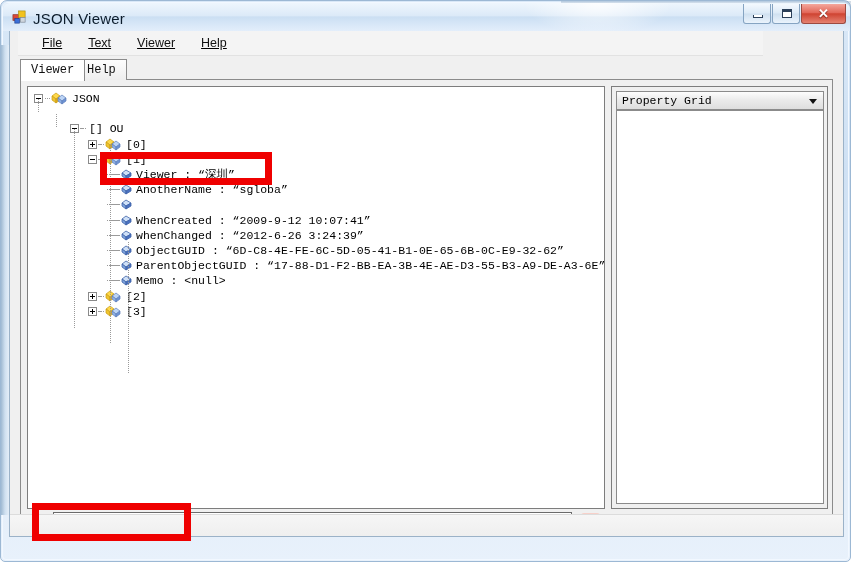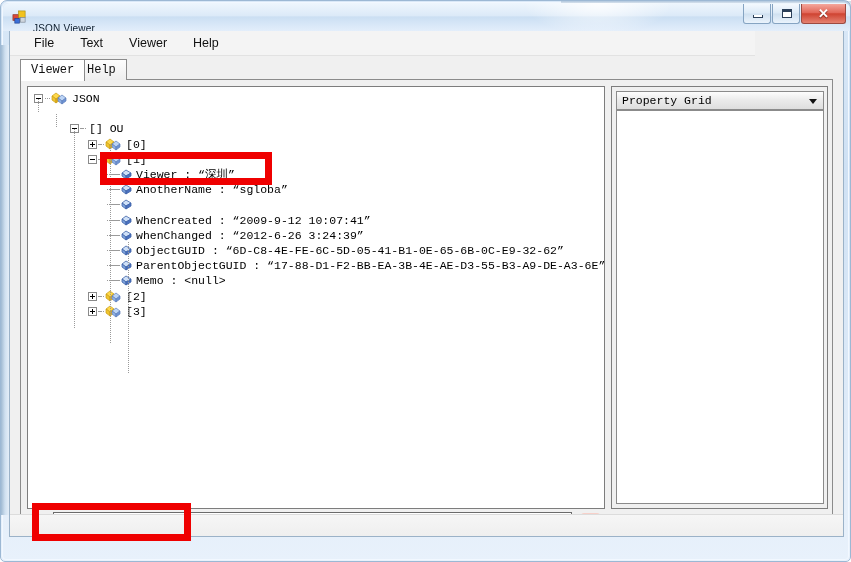--- a/index.html
+++ b/index.html
@@ -45,22 +45,22 @@
     width: 150px; height: 64px;
     background: radial-gradient(ellipse at center, rgba(255,255,255,0.85) 0%, rgba(255,255,255,0) 70%);
   }
   #app-icon {
     position: absolute;
     left: 9px; top: 7px;
     width: 15px; height: 15px;
   }
   #title-text {
     position: absolute;
-    left: 30px; top: 20px;
-    font-size: 10px;
+    left: 30px; top: 7px;
+    font-size: 15px;
     color: #0c1c2c;
     letter-spacing: 0.2px;
     white-space: nowrap;
   }
 
   
   #window-buttons {
     position: absolute;
     right: 4px; top: 1px;
     display: flex;
@@ -108,27 +108,28 @@
     left: 8px; top: 30px;
     width: 835px; height: 506px;
     background: #f0f0f0;
     border: 1px solid #9bb2c8;
     border-top: none;
   }
 
   
   #menu-bar {
     position: absolute;
-    left: 0; top: 0;
+    left: 8px; top: 0;
     width: 745px; height: 25px;
     background: #f4f4f4;
     border-bottom: 1px solid #e2e2e2;
     display: flex;
     align-items: center;
     padding-left: 11px;
+    text-decoration: underline;
   }
   .menu-item {
     font-size: 12.5px;
     color: #111;
     padding: 3px 13px 4px 13px;
     white-space: nowrap;
   }
 
   
   #tab-strip {

